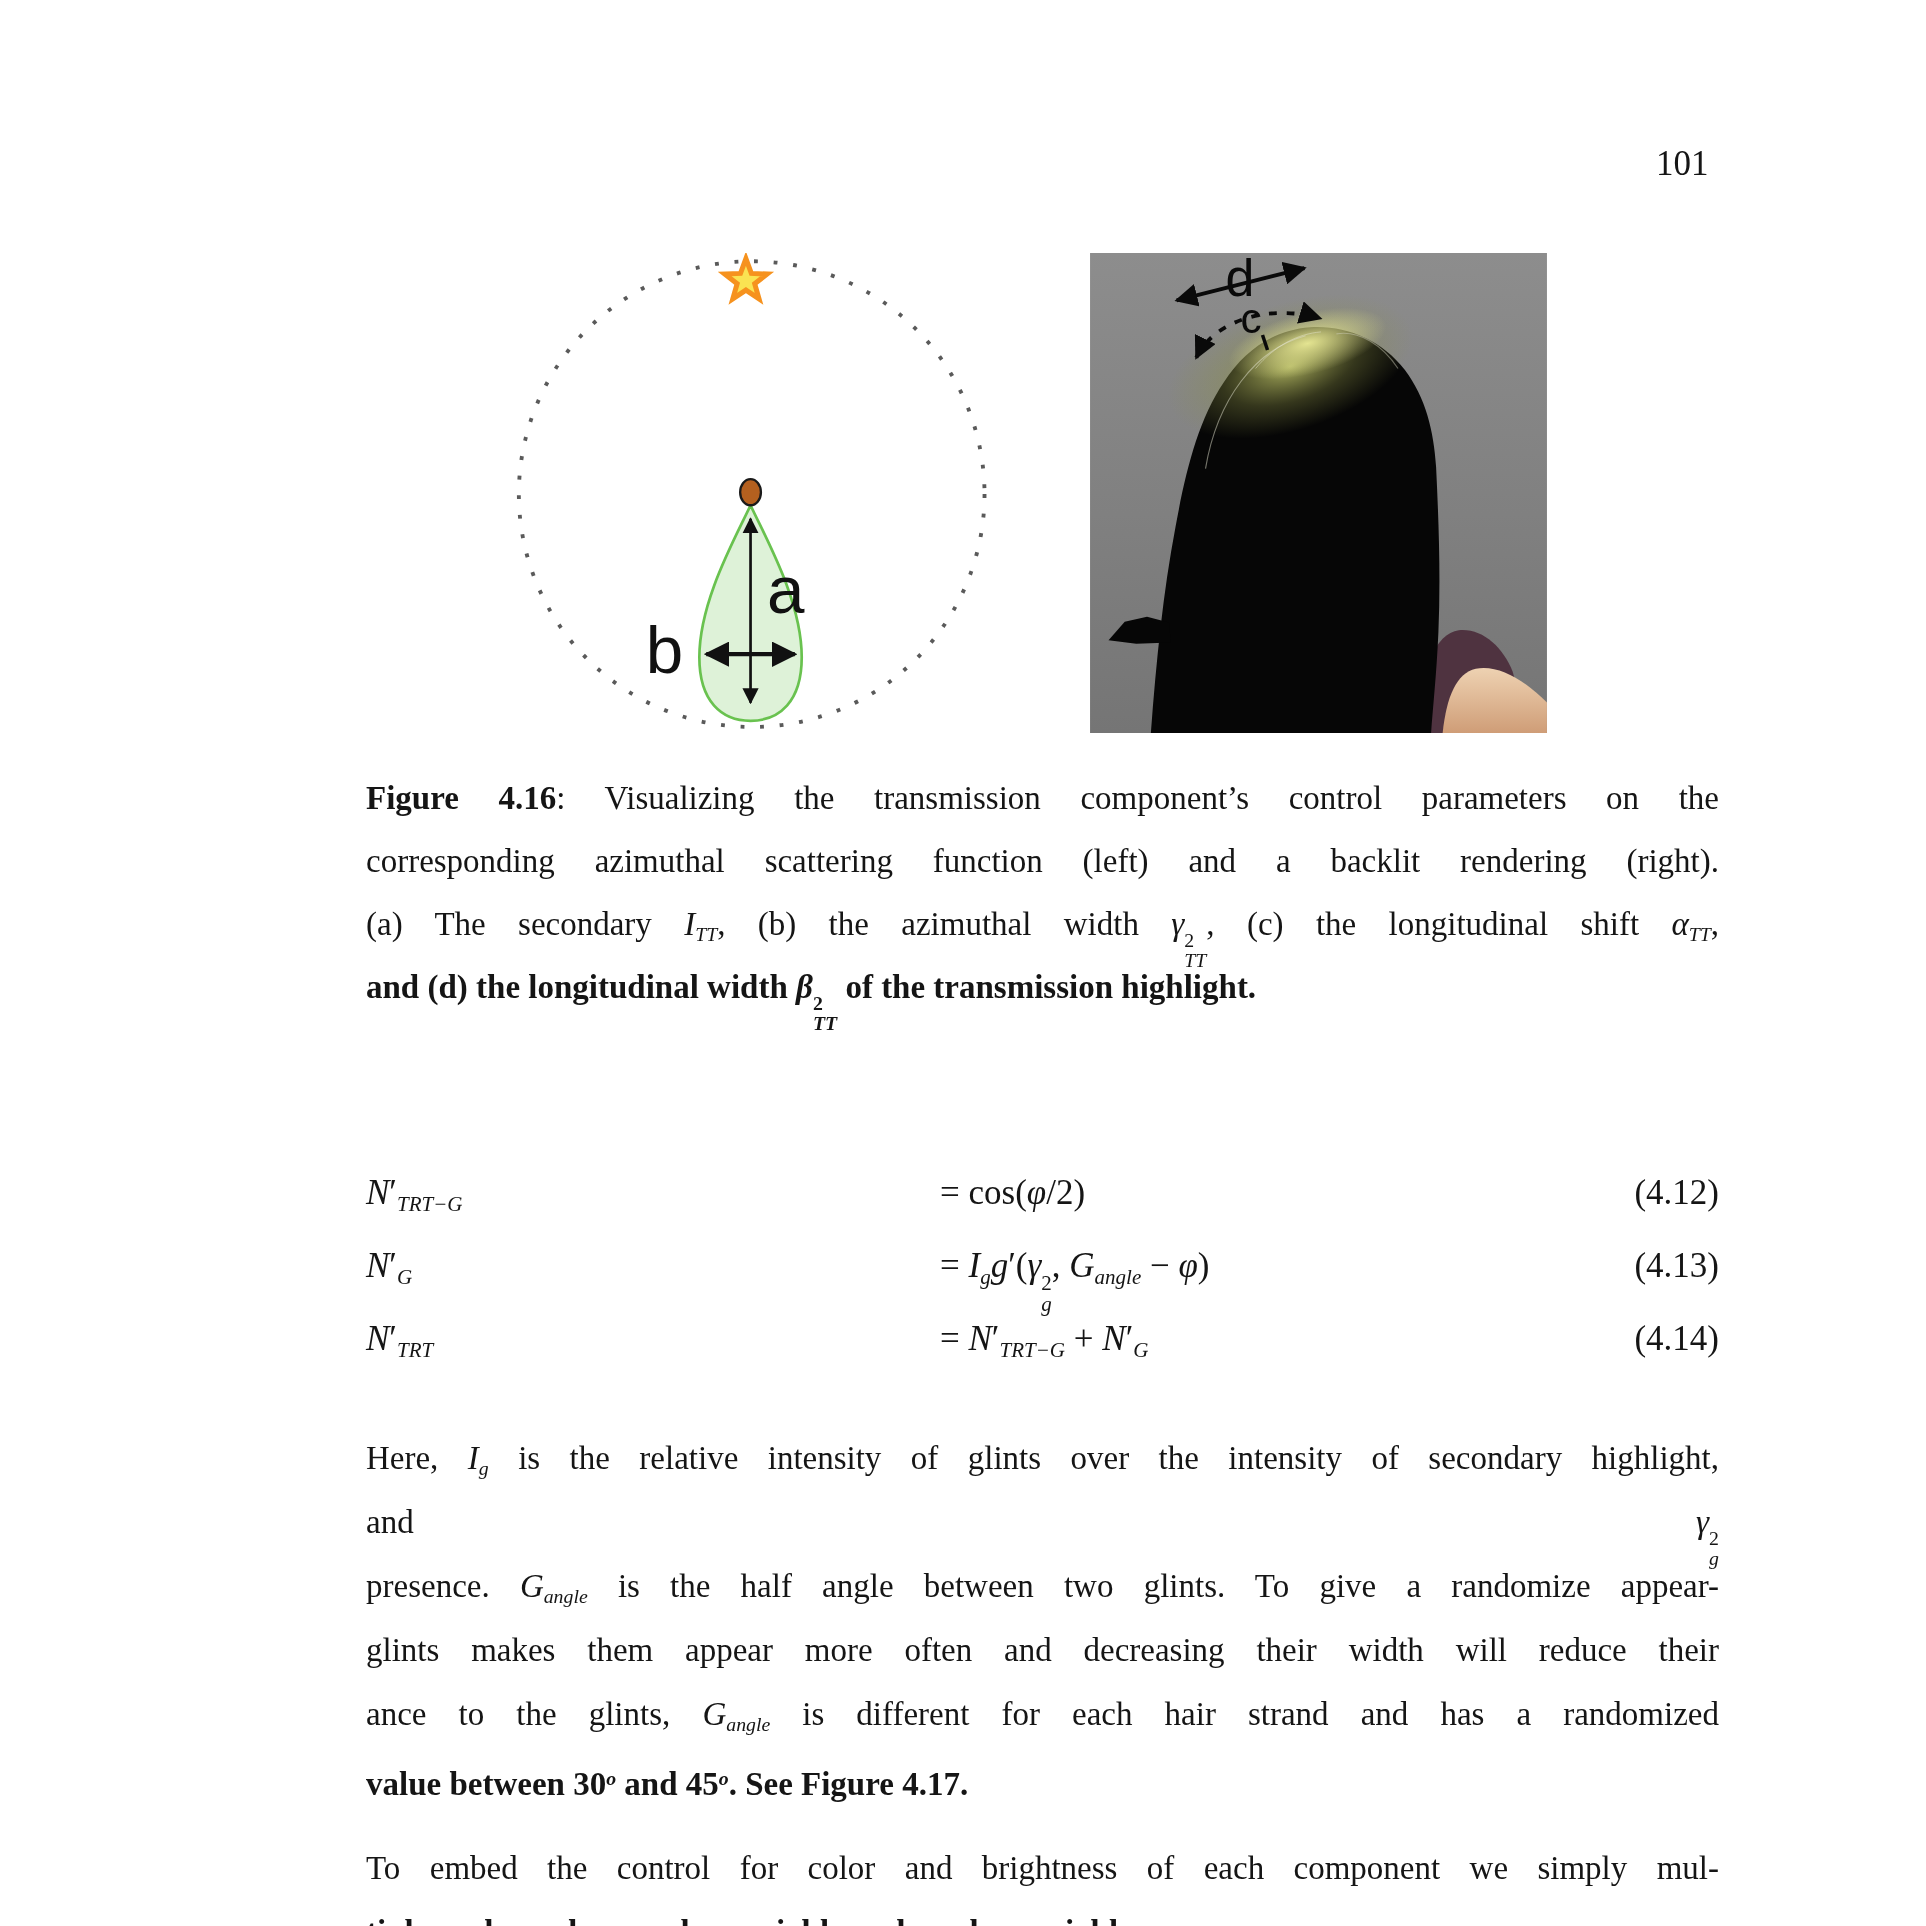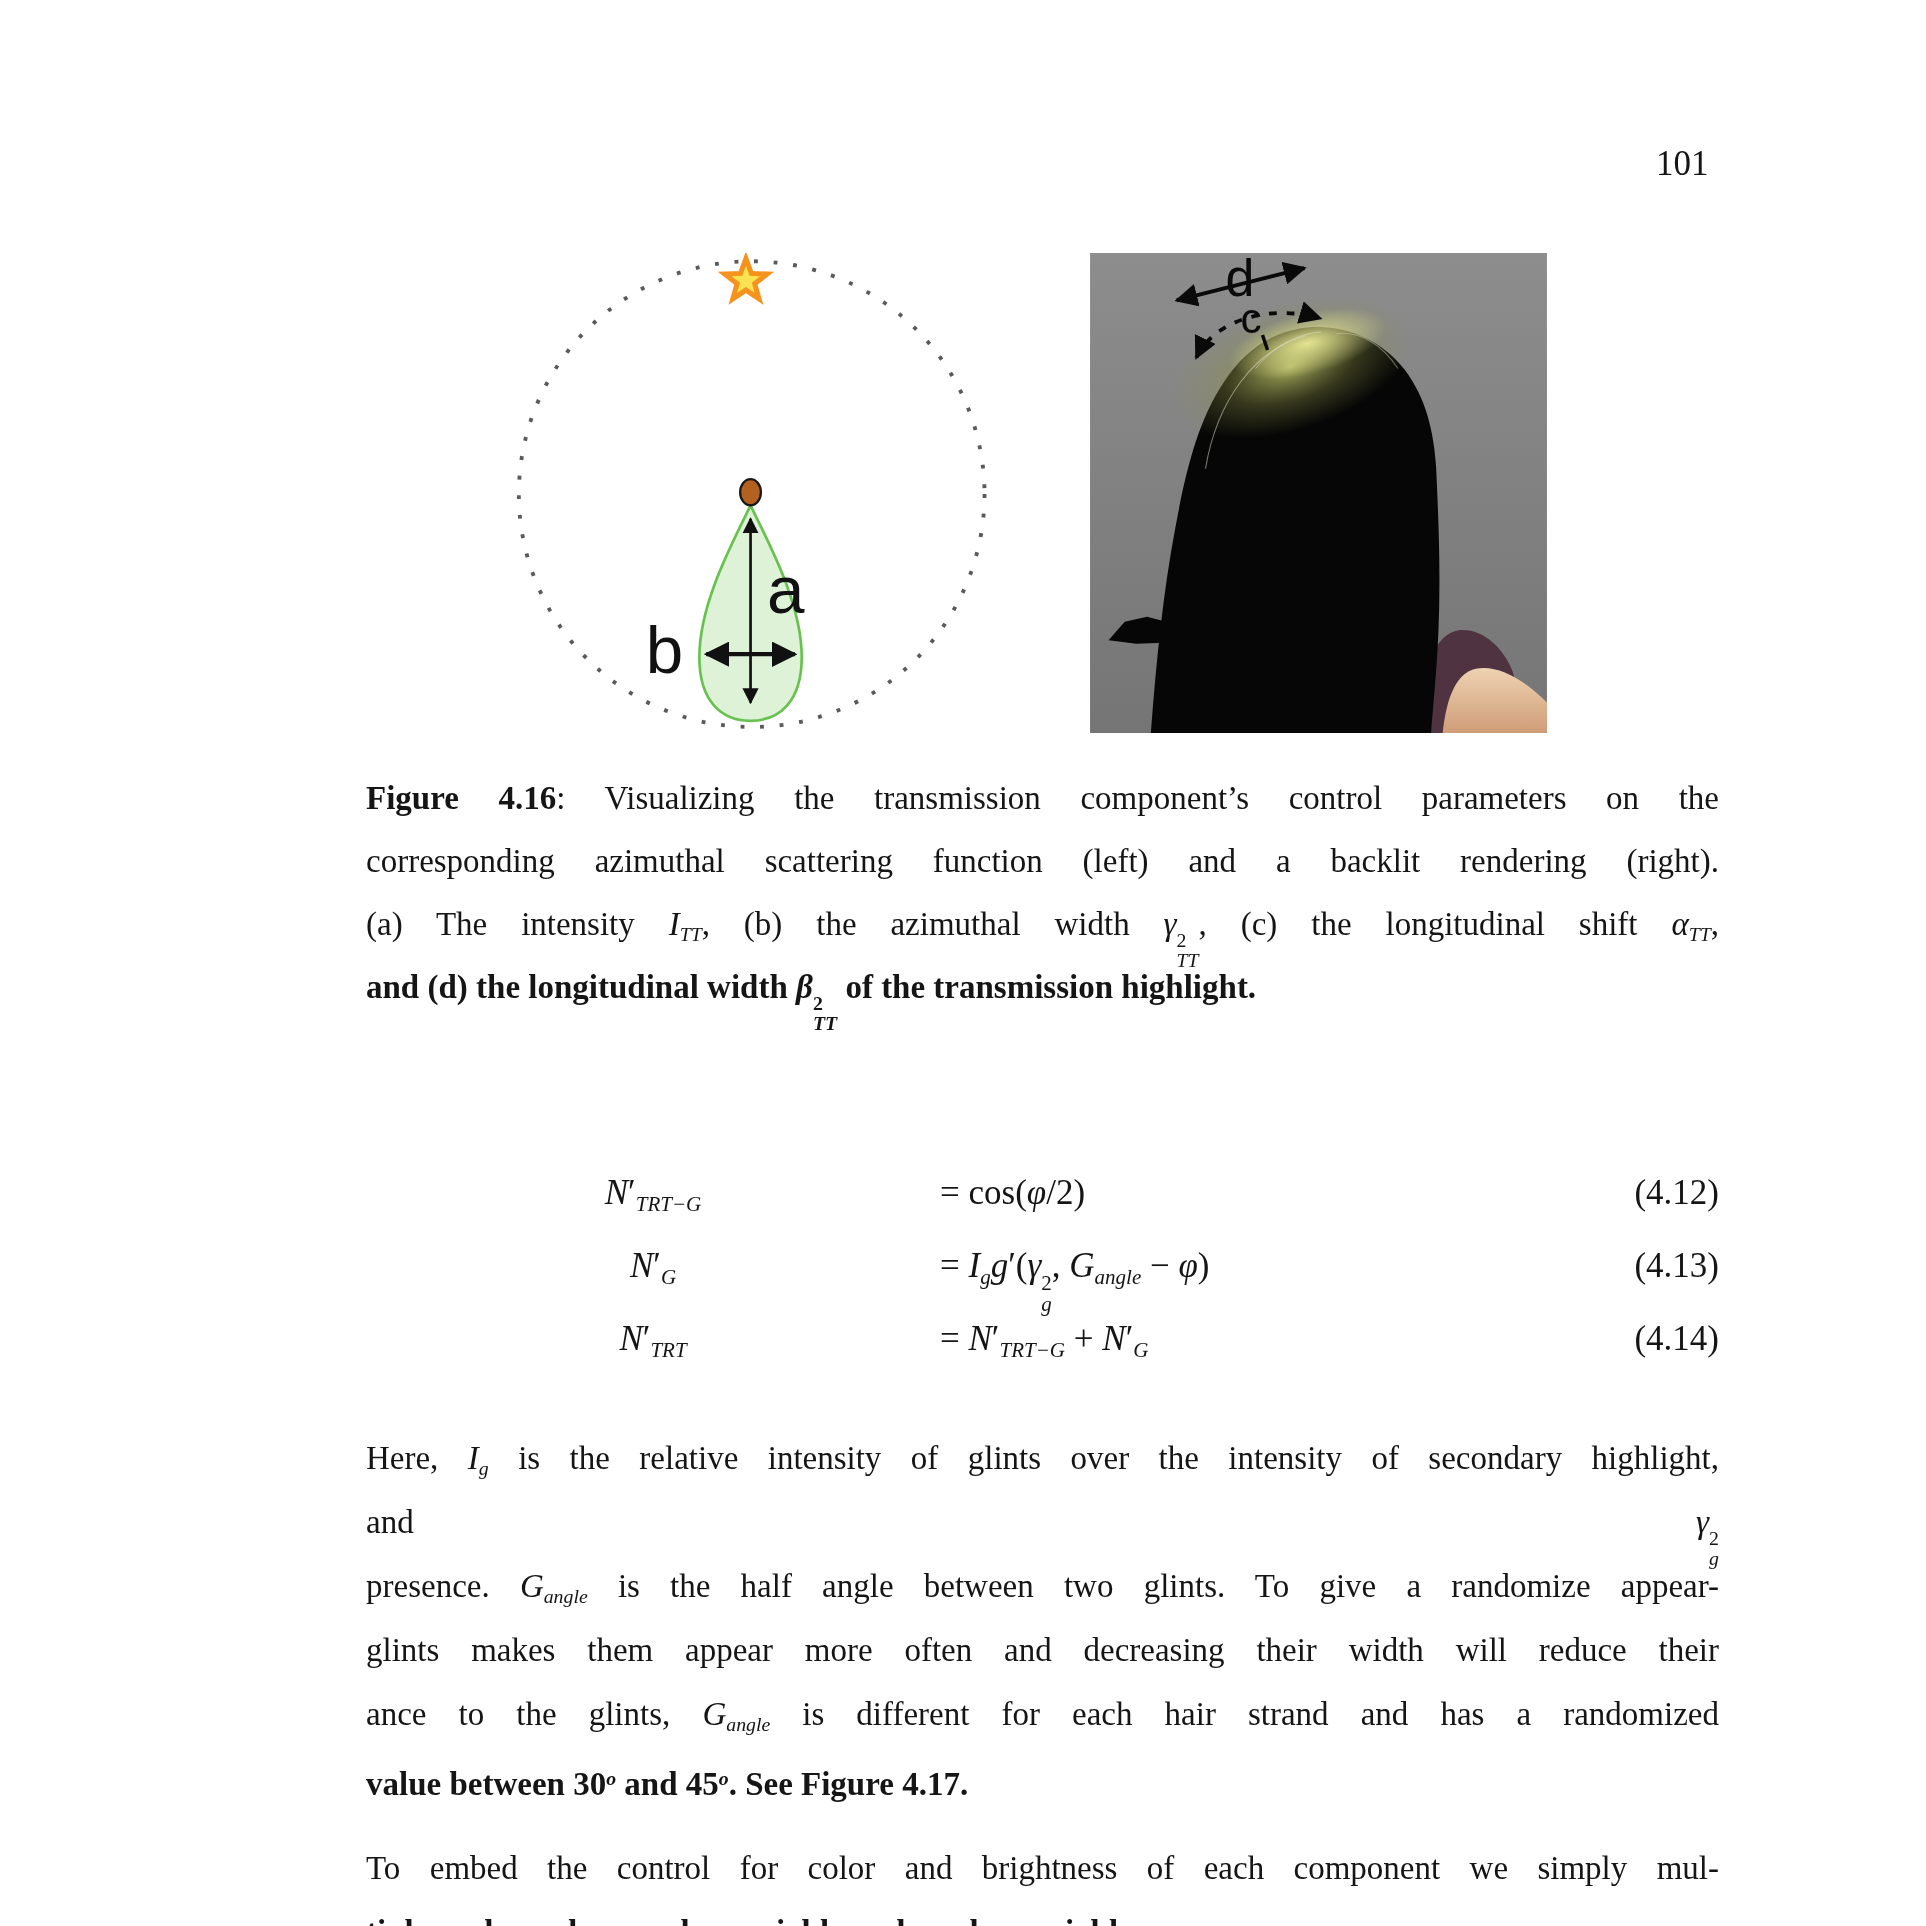--- a/index.html
+++ b/index.html
@@ -20,21 +20,21 @@
   .para{position:absolute; left:366px; width:1353px; font-size:33px;}
   .p1{top:1426px;}
   .p2{top:1836px;}
   .pline{height:64px; line-height:64px;}
   .jl{text-align:justify; text-align-last:justify;}
   .ll{text-align:left;font-weight:bold;}
 
   
   .eqs{position:absolute; left:366px; top:1156px; width:1353px; font-size:35px;}
   .eqrow{position:relative; height:73px; line-height:73px; white-space:nowrap;}
-  .eq-lhs{display:inline-block; width:574px; text-align:center;}
+  .eq-lhs{display:inline-block; width:574px; text-align:left;}
   .eq-rhs{display:inline-block; text-align:left;}
   .eq-num{position:absolute; right:0; top:0; line-height:73px;}
 
   
   .it{font-style:italic;}
   .bd{font-weight:bold;}
   sub.msub{font-style:italic; font-size:60%; vertical-align:-0.32em;}
   sup{font-size:60%; vertical-align:0.5em;}
   sup.it{font-style:italic;}
   .stk{display:inline-flex; flex-direction:column; align-items:flex-start;
@@ -105,21 +105,21 @@
     <line x1="225" y1="123" x2="557" y2="39" stroke="#0a0a0a" stroke-width="10" marker-start="url(#ah2)" marker-end="url(#ah2)"></line>
     <text x="352" y="112" font-family="Liberation Sans, DejaVu Sans, sans-serif" font-size="135" fill="#0a0a0a">d</text>
     <path d="M 276 272 C 305 212 370 170 460 158 C 520 152 565 160 598 170" fill="none" stroke="#0a0a0a" stroke-width="10" stroke-dasharray="20 26" marker-start="url(#ah2)" marker-end="url(#ah2)"></path>
     <text x="391" y="207" font-family="Liberation Sans, DejaVu Sans, sans-serif" font-size="110" fill="#0a0a0a">c</text>
     <line x1="448" y1="213" x2="461" y2="252" stroke="#0a0a0a" stroke-width="9"></line>
   </svg>
 
   <div class="caption">
     <div class="cap-line jl"><span class="bd">Figure 4.16</span><span>: Visualizing the transmission component’s control parameters on the</span></div>
     <div class="cap-line jl"><span>corresponding azimuthal scattering function (left) and a backlit rendering (right).</span></div>
-    <div class="cap-line jl"><span>(a) The intensity </span><span class="it">I</span><sub class="msub">TT</sub><span>, (b) the azimuthal width </span><span class="it">γ</span><span class="stk">
+    <div class="cap-line jl"><span>(a) The secondary </span><span class="it">I</span><sub class="msub">TT</sub><span>, (b) the azimuthal width </span><span class="it">γ</span><span class="stk">
           <span class="stk-t">2</span>
           <span class="stk-b">TT</span>
         </span><span>, (c) the longitudinal shift </span><span class="it">α</span><sub class="msub">TT</sub><span>,</span></div>
     <div class="cap-line ll"><span>and (d) the longitudinal width </span><span class="it">β</span><span class="stk">
           <span class="stk-t">2</span>
           <span class="stk-b">TT</span>
         </span><span> of the transmission highlight.</span></div>
   </div>
 
   <div class="eqs">

